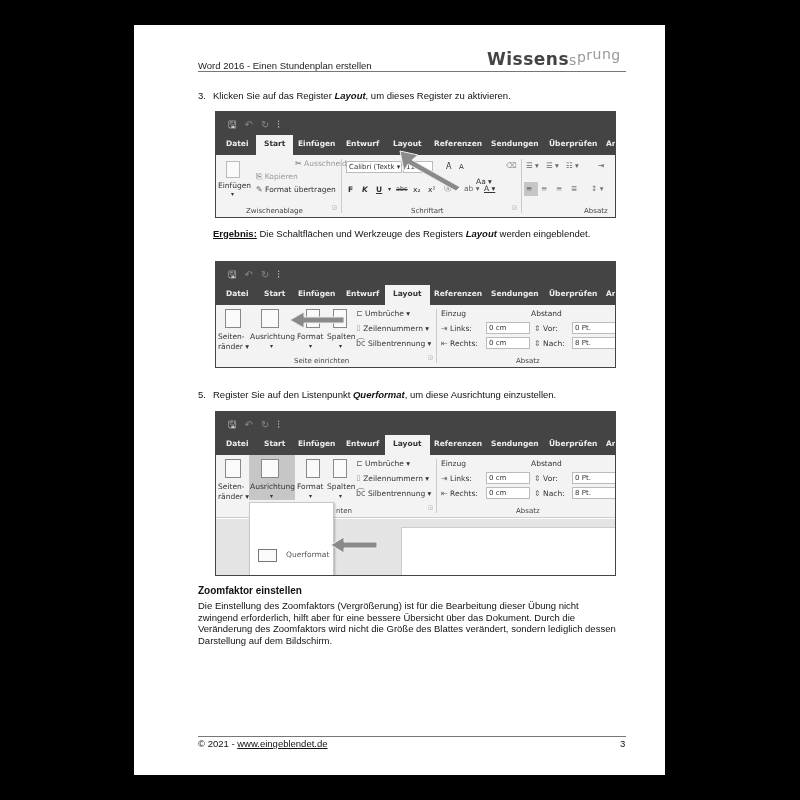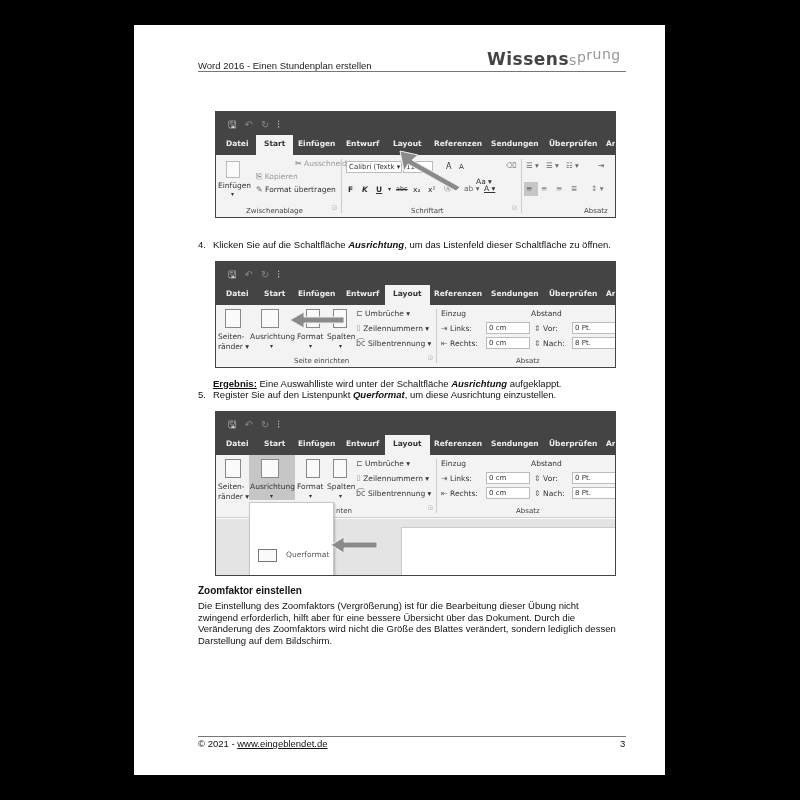--- a/index.html
+++ b/index.html
@@ -60,20 +60,23 @@
 <body>
 
 <div class="page">
 
   <div class="hdr-title">Word 2016 - Einen Stundenplan erstellen</div>
   <div class="hdr-logo">
     <span class="a">Wissens</span><span class="b b1">s</span><span class="b b2">p</span><span class="b b3">r</span><span class="b b4">u</span><span class="b b5">n</span><span class="b b6">g</span>
   </div>
   <div class="hdr-line"></div>
 
+  <div class="para" style="top:65px;">
+    <span class="num">3.</span><span>Klicken Sie auf das Register </span><span class="bi">Layout</span><span>, um dieses Register zu aktivieren.</span>
+  </div>
 
   <div class="shot" style="top:86px; height:107px;">
     <div class="titlebar">
       <div class="qat">
         <span>🖫</span><span class="dim">↶</span><span class="dim">↻</span><span>⫶</span>
       </div>
     </div>
     <div class="tabbar">
       <div class="tab" style="left:10px;">Datei</div>
       <div class="tab active" style="left:40px;">Start</div>
@@ -128,22 +131,22 @@
       <div class="rtxt" style="left:355px; top:29px; color:#777;">≣</div>
       <div class="rtxt" style="left:375px; top:29px; color:#777;">↕ ▾</div>
       <div class="grp-label" style="left:368px;">Absatz</div>
     </div>
 
     <svg class="arrow" style="left:180px; top:35px;" width="70" height="45" viewBox="0 0 70 45">
       <polygon points="4,4 22,8 16,13 64,40 60,44 12,17 8,24" fill="#8a8a8a" stroke="#eee" stroke-width="1"></polygon>
     </svg>
   </div>
 
-  <div class="para" style="top:214px;">
-    <span class="num">4.</span><span>Klicken Sie auf die Schaltfläche </span><span class="bi">Ausrichtung</span><span>, um das Listenfeld dieser Schaltfläche zu öffnen.</span>
+  <div class="para ind" style="top:203px;">
+    <span class="u">Ergebnis:</span><span> Die Schaltflächen und Werkzeuge des Registers </span><span class="bi">Layout</span><span> werden eingeblendet.</span>
   </div>
 
   <div class="shot" style="top:236px; height:107px;">
     <div class="titlebar">
       <div class="qat">
         <span>🖫</span><span class="dim">↶</span><span class="dim">↻</span><span>⫶</span>
       </div>
     </div>
     <div class="tabbar">
       <div class="tab" style="left:10px;">Datei</div>
@@ -186,23 +189,20 @@
       <div class="field" style="left:356px; top:17px; width:44px;">0 Pt.</div>
       <div class="field" style="left:356px; top:32px; width:44px;">8 Pt.</div>
       <div class="grp-label" style="left:300px;">Absatz</div>
     </div>
 
     <svg class="arrow" style="left:72px; top:48px;" width="58" height="20" viewBox="0 0 58 20">
       <polygon points="2,10 16,2 16,7 56,7 56,13 16,13 16,18" fill="#8a8a8a" stroke="#eee" stroke-width="1"></polygon>
     </svg>
   </div>
 
-  <div class="para ind" style="top:353px;">
-    <span class="u">Ergebnis:</span><span> Eine Auswahlliste wird unter der Schaltfläche </span><span class="bi">Ausrichtung</span><span> aufgeklappt.</span>
-  </div>
   <div class="para" style="top:364px;">
     <span class="num">5.</span><span>Register Sie auf den Listenpunkt </span><span class="bi">Querformat</span><span>, um diese Ausrichtung einzustellen.</span>
   </div>
 
   <div class="shot" style="top:386px; height:165px;">
     <div class="titlebar">
       <div class="qat">
         <span>🖫</span><span class="dim">↶</span><span class="dim">↻</span><span>⫶</span>
       </div>
     </div>

